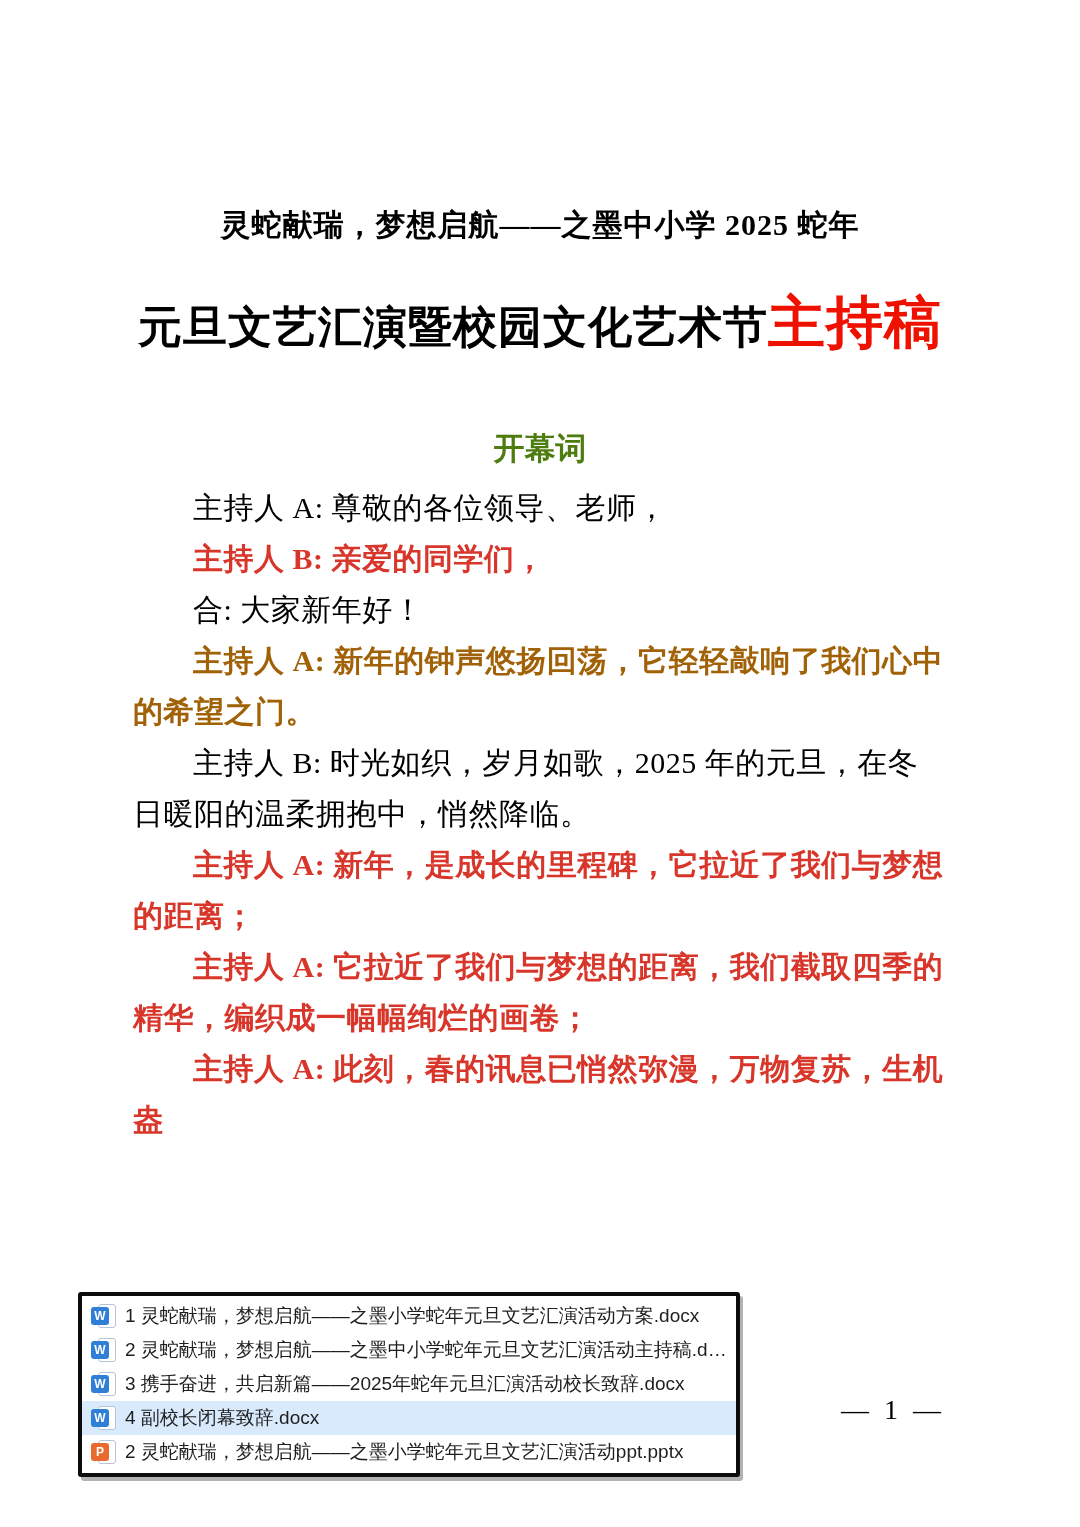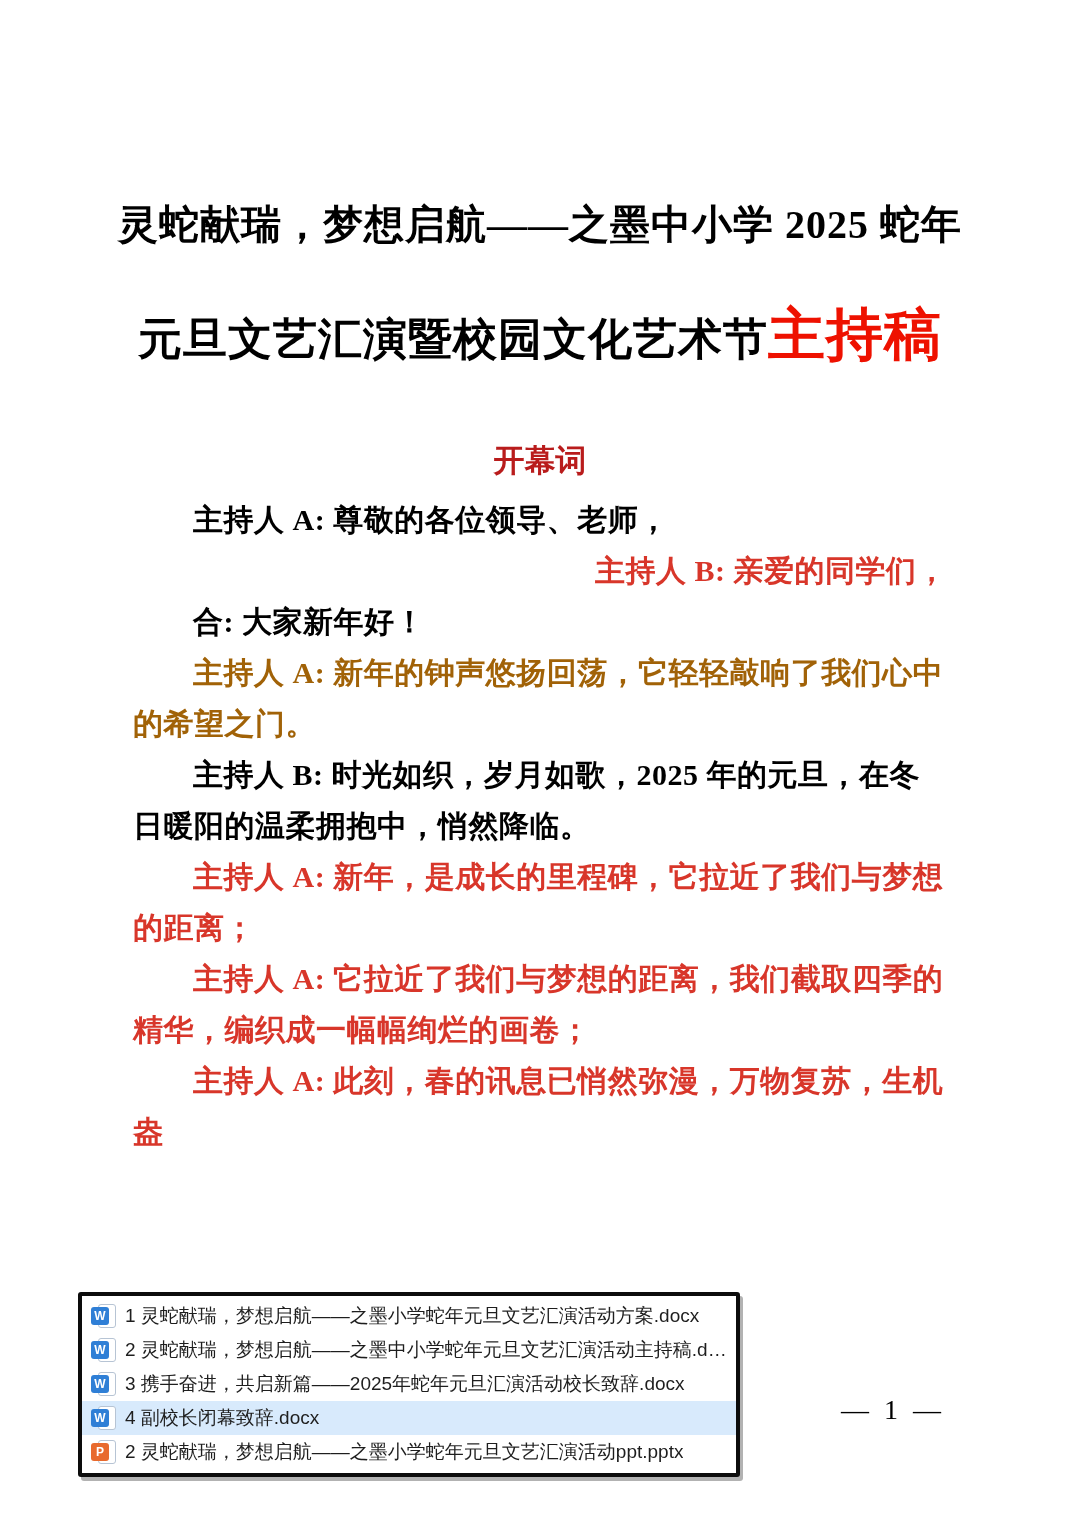--- a/index.html
+++ b/index.html
@@ -20,26 +20,26 @@
     background: #ffffff;
   }
   
   .doc-title {
     text-align: center;
     font-weight: bold;
     color: #000000;
   }
   .title-line1 {
     margin-top: 198px;
-    font-size: 40px;
+    font-size: 30px;
     line-height: 54px;
     letter-spacing: 1px;
   }
   .title-line2 {
-    margin-top: 52px;
+    margin-top: 40px;
     font-size: 44px;
     line-height: 62px;
     letter-spacing: 1px;
   }
   .title-accent {
     font-size: 57px;
     font-weight: bold;
   }
   
   .section-heading {
@@ -55,21 +55,21 @@
     font-size: 30px;
     line-height: 51px;
   }
   .transcript p {
     margin: 0;
     text-indent: 2em;
     letter-spacing: 0.5px;
   }
   .transcript p.black {
     color: #000000;
-    font-weight: bold;
+    font-weight: normal;
   }
   .transcript p.red {
     font-weight: bold;
   }
   
   .page-number {
     position: absolute;
     top: 1394px;
     right: 135px;
     font-size: 28px;
@@ -150,25 +150,25 @@
 
 <div class="doc-page">
 
   <div class="doc-title">
     <div class="title-line1">灵蛇献瑞，梦想启航——之墨中小学 2025 蛇年</div>
     <div class="title-line2">
       <span>元旦文艺汇演暨校园文化艺术节</span><span class="title-accent" style="color: rgb(238, 17, 0);">主持稿</span>
     </div>
   </div>
 
-  <div class="section-heading" style="color: #b91c1c;">开幕词</div>
+  <div class="section-heading" style="color: #4d7c0f;">开幕词</div>
 
   <div class="transcript">
     <p class="black">主持人 A: 尊敬的各位领导、老师，</p>
-      <p class="red" style="color: rgb(216, 54, 42); text-align: right;">主持人 B: 亲爱的同学们，</p>
+      <p class="red" style="color: rgb(216, 54, 42);">主持人 B: 亲爱的同学们，</p>
       <p class="black">合: 大家新年好！</p>
       <p class="red" style="color: #a16207;">主持人 A: 新年的钟声悠扬回荡，它轻轻敲响了我们心中的希望之门。</p>
       <p class="black">主持人 B: 时光如织，岁月如歌，2025 年的元旦，在冬日暖阳的温柔拥抱中，悄然降临。</p>
       <p class="red" style="color: rgb(216, 54, 42);">主持人 A: 新年，是成长的里程碑，它拉近了我们与梦想的距离；</p>
       <p class="red" style="color: rgb(216, 54, 42);">主持人 A: 它拉近了我们与梦想的距离，我们截取四季的精华，编织成一幅幅绚烂的画卷；</p>
       <p class="red" style="color: rgb(216, 54, 42);">主持人 A: 此刻，春的讯息已悄然弥漫，万物复苏，生机盎</p>
   </div>
 
   <div class="page-number">— 1 —</div>
 

